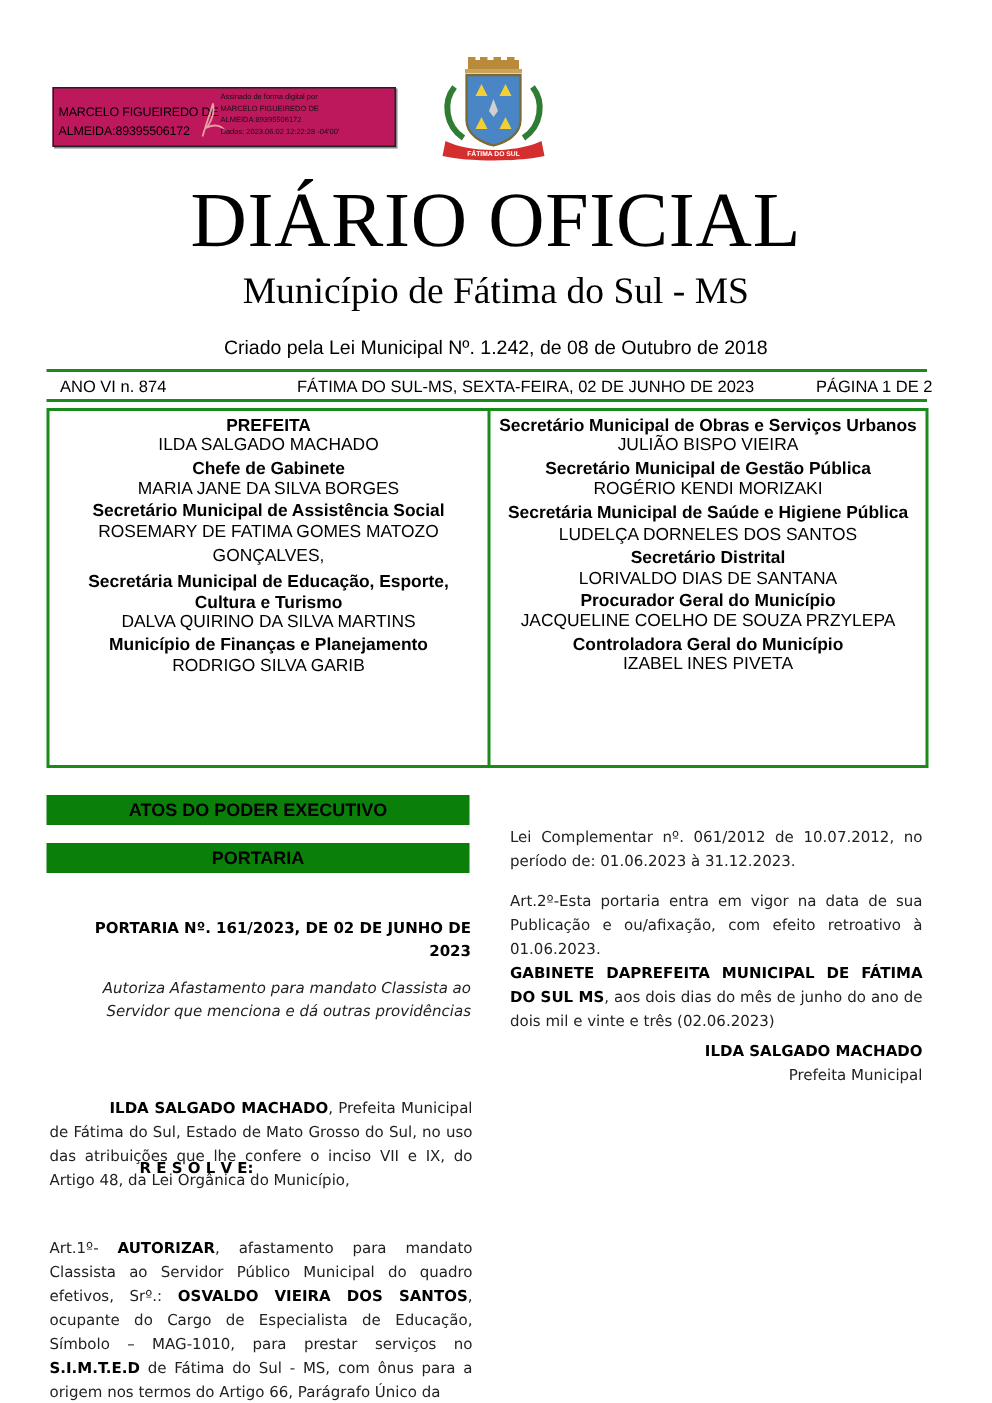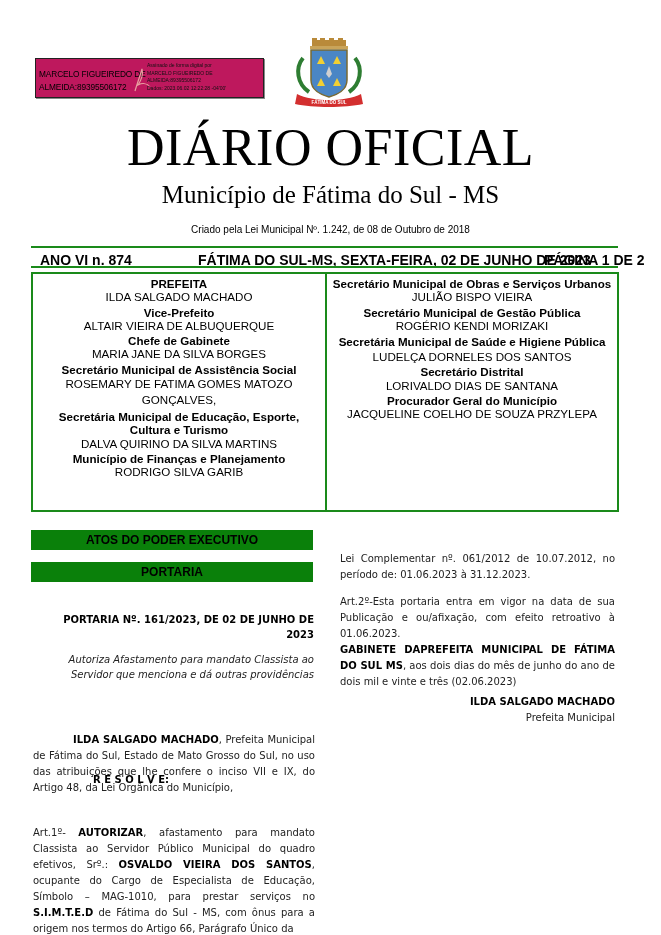--- a/index.html
+++ b/index.html
@@ -11,25 +11,25 @@
     .sig-name { left: 3px; top: 9px; font-family: "Liberation Sans", sans-serif; font-size: 8.3px; line-height: 13px; letter-spacing: -0.1px; }
     .sig-detail { left: 111px; top: 3px; font-family: "Liberation Sans", sans-serif; font-size: 5px; line-height: 7.5px; color: #111; }
     .sig-mark { left: 96px; top: 8px; width: 20px; height: 26px; }
 
     
     .crest { left: 289px; top: 38px; width: 80px; height: 70px; }
 
     
     .title { left: 0; top: 118px; width: 661px; text-align: center; font-family: "Liberation Serif", serif; font-size: 52px; line-height: 60px; letter-spacing: 0.5px; }
     .subtitle { left: 0; top: 180px; width: 661px; text-align: center; font-family: "Liberation Serif", serif; font-size: 25px; line-height: 30px; }
-    .created { left: 0; top: 224px; width: 661px; text-align: center; font-family: "Liberation Sans", sans-serif; font-size: 10px; }
+    .created { left: 0; top: 224px; width: 661px; text-align: center; font-family: "Liberation Sans", sans-serif; font-size: 13px; }
 
     
     .rule { left: 31px; width: 587px; height: 2px; background: #1a8a1a; }
-    .edition { top: 252px; font-family: "Liberation Sans", sans-serif; font-size: 14px; font-weight: bold; }
+    .edition { top: 252px; font-family: "Liberation Sans", sans-serif; font-size: 11px; font-weight: normal; }
 
     
     .officials { left: 31px; top: 272px; width: 584px; height: 236px; border: 2px solid #1a8a1a; }
     .officials .divider { left: 292px; top: 0; width: 2px; height: 236px; background: #1a8a1a; }
     .col { font-family: "Liberation Sans", sans-serif; font-size: 11.6px; line-height: 13.3px; text-align: center; }
     .col .role { font-weight: bold; }
     .col .person { margin-bottom: 2px; }
     .col-left { left: 6px; top: 3px; width: 280px; }
     .col-right { left: 298px; top: 3px; width: 282px; }
 
@@ -98,24 +98,20 @@
 <div class="abs rule" style="top:266px;"></div>
 
 <div class="abs officials">
   <div class="abs divider"></div>
   <div class="abs col col-left">
     <div>
         <div class="role">PREFEITA</div>
         <div class="person">ILDA SALGADO MACHADO</div>
       </div>
     <div>
-        <div class="role">Vice-Prefeito</div>
-        <div class="person">ALTAIR VIEIRA DE ALBUQUERQUE</div>
-      </div>
-    <div>
         <div class="role">Chefe de Gabinete</div>
         <div class="person">MARIA JANE DA SILVA BORGES</div>
       </div>
     <div>
         <div class="role">Secretário Municipal de Assistência Social</div>
         <div class="person" style="line-height:16px;">ROSEMARY DE FATIMA GOMES MATOZO GONÇALVES,</div>
       </div>
     <div>
         <div class="role">Secretária Municipal de Educação, Esporte, Cultura e Turismo</div>
         <div class="person">DALVA QUIRINO DA SILVA MARTINS</div>
@@ -139,20 +135,24 @@
         <div class="person">LUDELÇA DORNELES DOS SANTOS</div>
       </div>
     <div>
         <div class="role">Secretário Distrital</div>
         <div class="person">LORIVALDO DIAS DE SANTANA</div>
       </div>
     <div>
         <div class="role">Procurador Geral do Município</div>
         <div class="person">JACQUELINE COELHO DE SOUZA PRZYLEPA</div>
       </div>
+    <div>
+        <div class="role">Controladora Geral do Município</div>
+        <div class="person">IZABEL INES PIVETA</div>
+      </div>
   </div>
 </div>
 
 <div class="abs bar" style="top:530px;text-align:center;">ATOS DO PODER EXECUTIVO</div>
 <div class="abs bar" style="top:562px;">PORTARIA</div>
 
 <div class="abs txt center" style="left:42px; top:612px; width:272px; font-weight:bold; color:#000; line-height:15px;">PORTARIA Nº. 161/2023, DE 02 DE JUNHO DE 2023</div>
 <div class="abs txt center" style="left:44px; top:652px; width:270px; font-style:italic; line-height:15px;">Autoriza Afastamento para mandato Classista ao Servidor que menciona e dá outras providências</div>
 
 <div class="abs txt justify" style="left:33px; top:704px; width:282px;">

